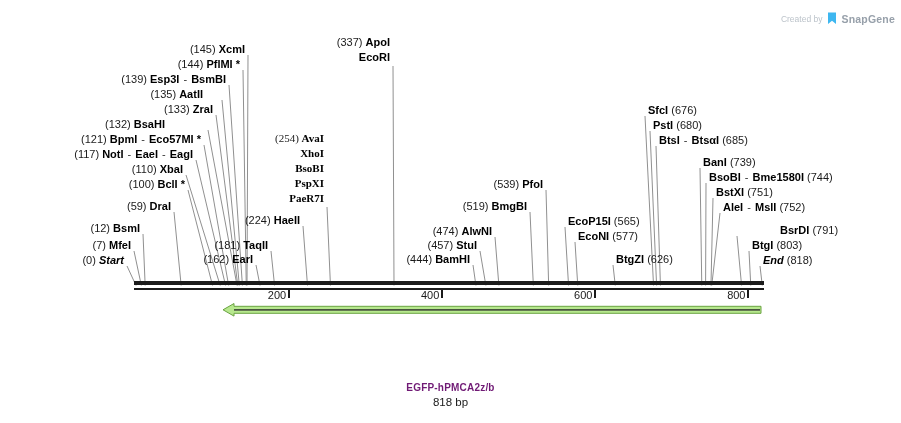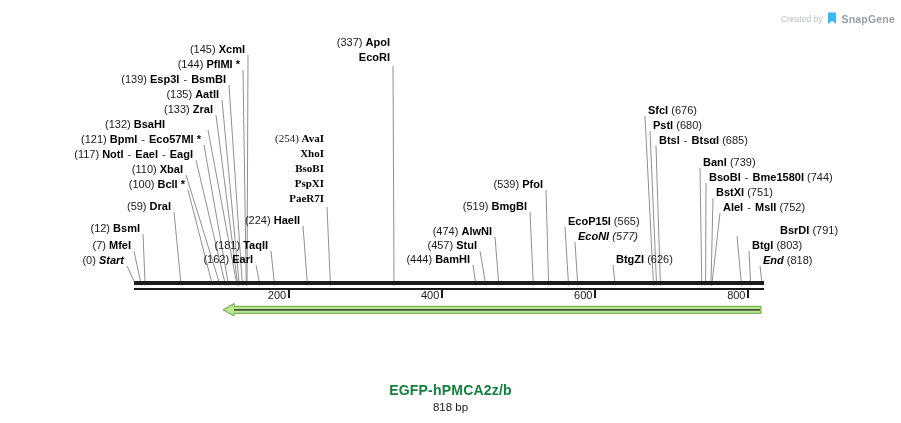--- a/index.html
+++ b/index.html
@@ -16,21 +16,21 @@
   .site .num{font-weight:normal;color:#1a1a1a;}
   .site .sep{font-weight:normal;color:#333;padding:0 1px;}
   .site.italic .nm{font-style:italic;}
   .site.right-al{text-align:right;}
   .bar-piece{position:absolute;background:#1b1b1b;z-index:3;}
   .tick{position:absolute;width:2px;height:9px;background:#1b1b1b;z-index:3;}
   .tick-label{
     position:absolute;font-size:11px;color:#1a1a1a;line-height:12px;z-index:3;
   }
   #title-block{position:absolute;left:0;top:382px;width:901px;text-align:center;z-index:2;}
-  #map-title{font-size:14px;font-weight:bold;color:#15803d;letter-spacing:.2px;}
+  #map-title{font-size:10px;font-weight:bold;color:#701a75;letter-spacing:.2px;}
   #map-length{font-size:11.5px;color:#1a1a1a;margin-top:3px;}
   #credit{
     position:absolute;top:12px;right:6px;display:flex;align-items:center;gap:4px;z-index:2;
   }
   #credit .created{font-size:8.5px;color:#bcc3ca;}
   #credit .brand{font-size:10.5px;font-weight:bold;color:#97a0aa;letter-spacing:.2px;}
   #credit svg{display:block;}
 </style>
 </head>
 <body>
@@ -83,21 +83,21 @@
       <div class="site italic right-al" style="top: 253px; right: 777px;"><span class="num">(0) </span><span class="nm">Start</span></div>
       <div class="site right-al" style="top: 238px; right: 770px;"><span class="num">(7) </span><span class="nm">MfeI</span></div>
       <div class="site right-al" style="top: 221px; right: 761px;"><span class="num">(12) </span><span class="nm">BsmI</span></div>
       <div class="site right-al" style="top: 199px; right: 730px;"><span class="num">(59) </span><span class="nm">DraI</span></div>
       <div class="site right-al" style="top: 177px; right: 716px;"><span class="num">(100) </span><span class="nm">BclI *</span></div>
       <div class="site right-al" style="top: 162px; right: 718px;"><span class="num">(110) </span><span class="nm">XbaI</span></div>
       <div class="site right-al" style="top: 147px; right: 708px;"><span class="num">(117) </span><span class="nm">NotI</span><span class="sep"> - </span><span class="nm">EaeI</span><span class="sep"> - </span><span class="nm">EagI</span></div>
       <div class="site right-al" style="top: 132px; right: 700px;"><span class="num">(121) </span><span class="nm">BpmI</span><span class="sep"> - </span><span class="nm">Eco57MI *</span></div>
       <div class="site right-al" style="top: 117px; right: 736px;"><span class="num">(132) </span><span class="nm">BsaHI</span></div>
       <div class="site right-al" style="top: 102px; right: 688px;"><span class="num">(133) </span><span class="nm">ZraI</span></div>
-      <div class="site right-al" style="top: 87px; right: 682px;"><span class="num">(135) </span><span class="nm">AatII</span></div>
+      <div class="site right-al" style="top: 87px; right: 698px;"><span class="num">(135) </span><span class="nm">AatII</span></div>
       <div class="site right-al" style="top: 72px; right: 675px;"><span class="num">(139) </span><span class="nm">Esp3I</span><span class="sep"> - </span><span class="nm">BsmBI</span></div>
       <div class="site right-al" style="top: 57px; right: 661px;"><span class="num">(144) </span><span class="nm">PflMI *</span></div>
       <div class="site right-al" style="top: 42px; right: 656px;"><span class="num">(145) </span><span class="nm">XcmI</span></div>
       <div class="site right-al" style="top: 252px; right: 648px;"><span class="num">(162) </span><span class="nm">EarI</span></div>
       <div class="site right-al" style="top: 238px; right: 633px;"><span class="num">(181) </span><span class="nm">TaqII</span></div>
       <div class="site right-al" style="top: 213px; right: 601px;"><span class="num">(224) </span><span class="nm">HaeII</span></div>
       <div class="site right-al" style="top: 131px; right: 577px; font-family: Liberation Serif, serif;">
         <div><span class="num">(254) </span><span class="nm">AvaI</span></div>
         <div><span class="nm">XhoI</span></div>
         <div><span class="nm">BsoBI</span></div>
@@ -107,21 +107,21 @@
       <div class="site right-al" style="top: 35px; right: 511px;">
         <div><span class="num">(337) </span><span class="nm">ApoI</span></div>
         <div><span class="nm">EcoRI</span></div>
       </div>
       <div class="site right-al" style="top: 252px; right: 431px;"><span class="num">(444) </span><span class="nm">BamHI</span></div>
       <div class="site right-al" style="top: 238px; right: 424px;"><span class="num">(457) </span><span class="nm">StuI</span></div>
       <div class="site right-al" style="top: 224px; right: 409px;"><span class="num">(474) </span><span class="nm">AlwNI</span></div>
       <div class="site right-al" style="top: 199px; right: 374px;"><span class="num">(519) </span><span class="nm">BmgBI</span></div>
       <div class="site right-al" style="top: 177px; right: 358px;"><span class="num">(539) </span><span class="nm">PfoI</span></div>
       <div class="site" style="top: 214px; left: 568px;"><span class="nm">EcoP15I</span><span class="num"> (565)</span></div>
-      <div class="site" style="top: 229px; left: 578px; font-style: italic;"><span class="nm">EcoNI</span><span class="num"> (577)</span></div>
+      <div class="site" style="top: 229px; left: 578px;"><span class="nm">EcoNI</span><span class="num"> (577)</span></div>
       <div class="site" style="top: 252px; left: 616px;"><span class="nm">BtgZI</span><span class="num"> (626)</span></div>
       <div class="site" style="top: 103px; left: 648px;"><span class="nm">SfcI</span><span class="num"> (676)</span></div>
       <div class="site" style="top: 118px; left: 653px;"><span class="nm">PstI</span><span class="num"> (680)</span></div>
       <div class="site" style="top: 133px; left: 659px;"><span class="nm">BtsI</span><span class="sep"> - </span><span class="nm">BtsαI</span><span class="num"> (685)</span></div>
       <div class="site" style="top: 155px; left: 703px;"><span class="nm">BanI</span><span class="num"> (739)</span></div>
       <div class="site" style="top: 170px; left: 709px;"><span class="nm">BsoBI</span><span class="sep"> - </span><span class="nm">Bme1580I</span><span class="num"> (744)</span></div>
       <div class="site" style="top: 185px; left: 716px;"><span class="nm">BstXI</span><span class="num"> (751)</span></div>
       <div class="site" style="top: 200px; left: 723px;"><span class="nm">AleI</span><span class="sep"> - </span><span class="nm">MslI</span><span class="num"> (752)</span></div>
       <div class="site" style="top: 223px; left: 740px; margin-left: 40px;"><span class="nm">BsrDI</span><span class="num"> (791)</span></div>
       <div class="site" style="top: 238px; left: 752px;"><span class="nm">BtgI</span><span class="num"> (803)</span></div>

